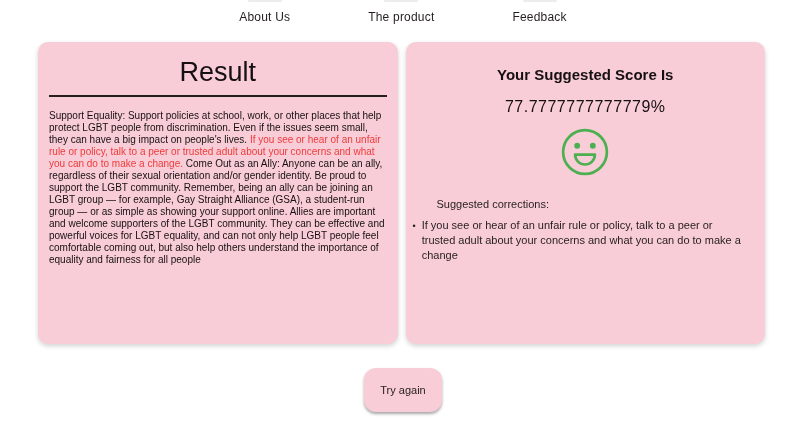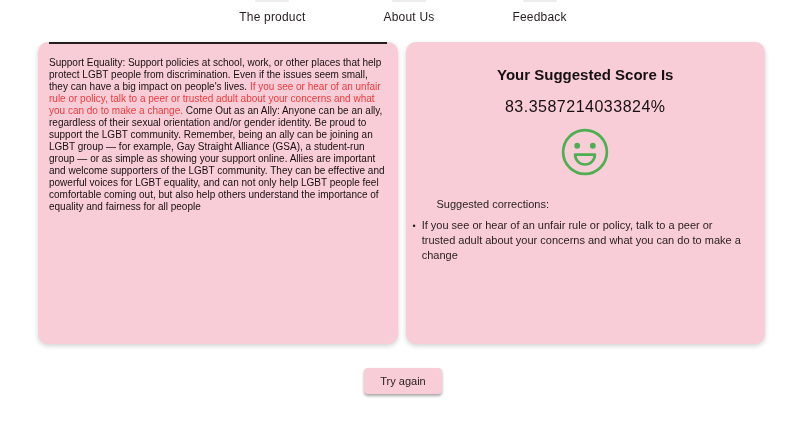--- a/index.html
+++ b/index.html
@@ -114,54 +114,55 @@
   }
 
   
   .footer { text-align: center; margin-top: 24px; }
   .try-again {
     font-family: inherit;
     font-size: 11px;
     color: #241e1e;
     background: var(--card_pink, #f9cdd7);
     border: none;
-    border-radius: 4px;
-    padding: 7px 16px;
+    border-radius: 12px;
+    padding: 16px 16px;
     box-shadow: 0 2px 3px rgba(0,0,0,0.35);
     cursor: pointer;
   }
 </style>
 </head>
 <body>
 
 <nav>
   <a class="nav-item">
     <span class="nav-accent"></span>
-    <span class="nav-label">The product</span>
+    <span class="nav-label">About Us</span>
   </a>
   <a class="nav-item">
     <span class="nav-accent"></span>
-    <span class="nav-label">About Us</span>
+    <span class="nav-label">The product</span>
   </a>
   <a class="nav-item">
     <span class="nav-accent"></span>
     <span class="nav-label">Feedback</span>
   </a>
 </nav>
 
 <main class="cards">
 
   <section class="card">
+    <h1 class="result-title">Result</h1>
     <hr class="result-divider">
     <p class="result-text"><span>Support Equality: Support policies at school, work, or other places that help protect LGBT people from discrimination. Even if the issues seem small, they can have a big impact on people's lives. </span><span class="highlight">If you see or hear of an unfair rule or policy, talk to a peer or trusted adult about your concerns and what you can do to make a change.</span><span> Come Out as an Ally: Anyone can be an ally, regardless of their sexual orientation and/or gender identity. Be proud to support the LGBT community. Remember, being an ally can be joining an LGBT group — for example, Gay Straight Alliance (GSA), a student-run group — or as simple as showing your support online. Allies are important and welcome supporters of the LGBT community. They can be effective and powerful voices for LGBT equality, and can not only help LGBT people feel comfortable coming out, but also help others understand the importance of equality and fairness for all people</span></p>
   </section>
 
   <section class="card">
     <h2 class="score-title">Your Suggested Score Is</h2>
-    <div class="score-value">83.3587214033824%</div>
+    <div class="score-value">77.7777777777779%</div>
 
     <svg class="smiley" width="50" height="50" viewBox="0 0 48 48" fill="none">
       <circle cx="24" cy="24" r="21" stroke="var(--smiley_green, #4caf50)" stroke-width="2.6"></circle>
       <circle cx="16.5" cy="18" r="2.8" fill="var(--smiley_green, #4caf50)"></circle>
       <circle cx="31.5" cy="18" r="2.8" fill="var(--smiley_green, #4caf50)"></circle>
       <path d="M14.5 26.5 a9.5 9.5 0 0 0 19 0 z" stroke="var(--smiley_green, #4caf50)" stroke-width="2.6" stroke-linejoin="round" fill="none"></path>
     </svg>
 
     <div class="corrections-label">Suggested corrections:</div>
     <ul class="corrections-list">

